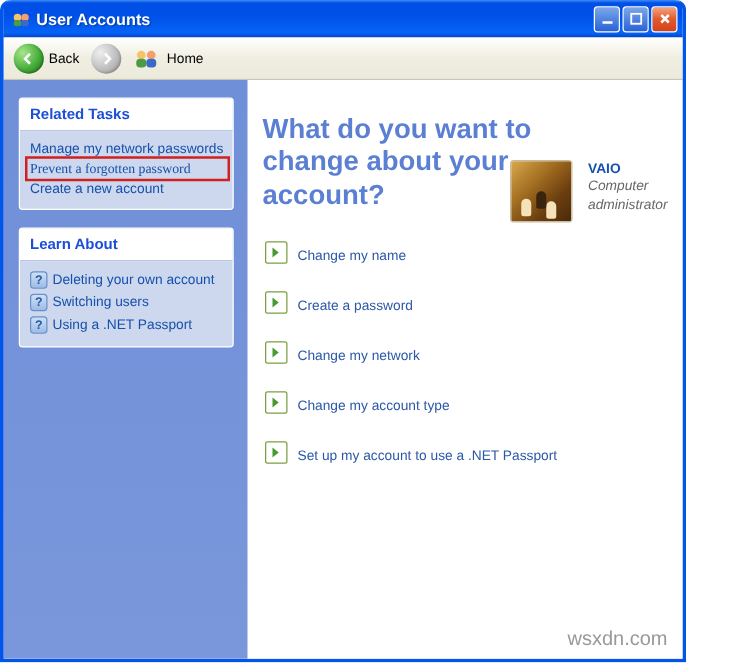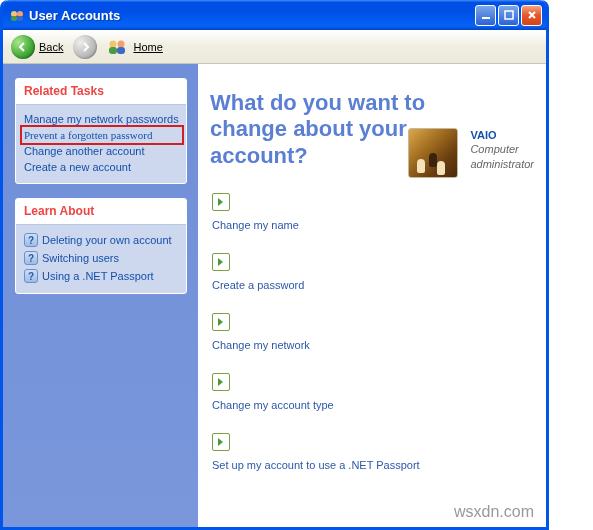--- a/index.html
+++ b/index.html
@@ -41,21 +41,21 @@
   color:#fff;
 }
 .win-min,.win-max{ background: linear-gradient(to bottom,#7ba7e8,#2a62d8);}
 .win-close{ background: linear-gradient(to bottom,#f7a27e,#e3572b,#d4431a);}
 .toolbar {
   height: 34px;
   background: linear-gradient(to bottom, #fff, #f0eee1 50%, #eceadb);
   border-bottom: 1px solid #c9c7b8;
   display:flex; align-items:center; padding: 0 8px; gap: 10px;
 }
-.nav-btn { display:flex; align-items:center; gap:4px; cursor:pointer;text-decoration:underline;}
+.nav-btn { display:flex; align-items:center; gap:4px; cursor:pointer;}
 .circle-btn {
   width: 24px; height: 24px; border-radius: 50%;
   display:flex;align-items:center;justify-content:center;
 }
 .circle-green { background: radial-gradient(circle at 30% 30%, #a8e68c, #3fa933 60%, #2b7a23); box-shadow: inset -1px -1px 2px rgba(0,0,0,.3);}
 .circle-gray { background: radial-gradient(circle at 30% 30%, #eee, #bbb 60%, #999); box-shadow: inset -1px -1px 2px rgba(0,0,0,.2);}
 .circle-btn svg { width:12px;height:12px;}
 .users-icon { width:22px; display:flex;}
 .content {
   flex:1; display:flex; background: linear-gradient(to bottom, #6f8fd8 0%, #7a97db 100%);
@@ -66,21 +66,21 @@
 .panel {
   width: 172px;
   background: #cdd8ee;
   border: 1px solid #fff;
   border-radius: 3px;
   margin-bottom: 14px;
   padding-bottom: 6px;
 }
 .panel-head {
   background: #fff;
-  color: #ef4444;
+  color: #1d4ed8;
   font-weight: bold;
   font-size: 12px;
   padding: 5px 8px 6px 8px;
   border-bottom: 1px solid #b9c7e7;
 }
 .panel-body { padding: 6px 4px 2px 6px;}
 .task-link {
   color: #1550ab;
   font-size: 11px;
   padding: 2px 2px;
@@ -100,21 +100,21 @@
   color:#2a5aa0;font-weight:bold;font-size:10px;flex-shrink:0;
 }
 .main {
   flex:1; background:#fff; padding: 26px 18px 0 12px; position:relative;
 }
 .main-heading {
   color:#5b7fd3; font-size: 22px; font-weight:bold;
   font-family: "Franklin Gothic Medium", Tahoma, sans-serif;
   line-height: 1.2; margin-bottom: 24px; width: 260px;
 }
-.option { display:flex; align-items:flex-start; gap:8px; margin: 0 0 22px 2px; flex-direction: column;}
+.option { display:flex; align-items:flex-end; gap:8px; margin: 0 0 22px 2px;}
 .arrow-box {
   width:18px;height:18px;border:1px solid #7aa040;border-radius:2px;
   background:#fff;display:flex;align-items:center;justify-content:center;flex-shrink:0;
 }
 .arrow-box svg{width:10px;height:10px;}
 .option-link { color:#2c58a8; font-size:11px; cursor:pointer;}
 .user-card { position:absolute; right:12px; top: 64px; display:flex; gap:12px;}
 .user-pic {
   width:50px;height:50px;border:1px solid #c8b89a;border-radius:3px;
   background: linear-gradient(135deg,#d9a94c 0%, #9e6a1f 40%, #6b3e0f 70%, #4a2a0a 100%);
@@ -198,23 +198,20 @@
       <div class="panel">
         <div class="panel-head">Related Tasks</div>
         <div class="panel-body">
           <div class="task-link">
               <span>Manage my network passwords</span>
             </div>
           <div class="task-link hl">
               <span>Prevent a forgotten password</span>
             </div>
           <div class="task-link">
-              <span>Change another account</span>
-            </div>
-          <div class="task-link">
               <span>Create a new account</span>
             </div>
         </div>
       </div>
 
       <div class="panel">
         <div class="panel-head">Learn About</div>
         <div class="panel-body">
           <div class="task-link">
               <span class="help-icon">?</span>

